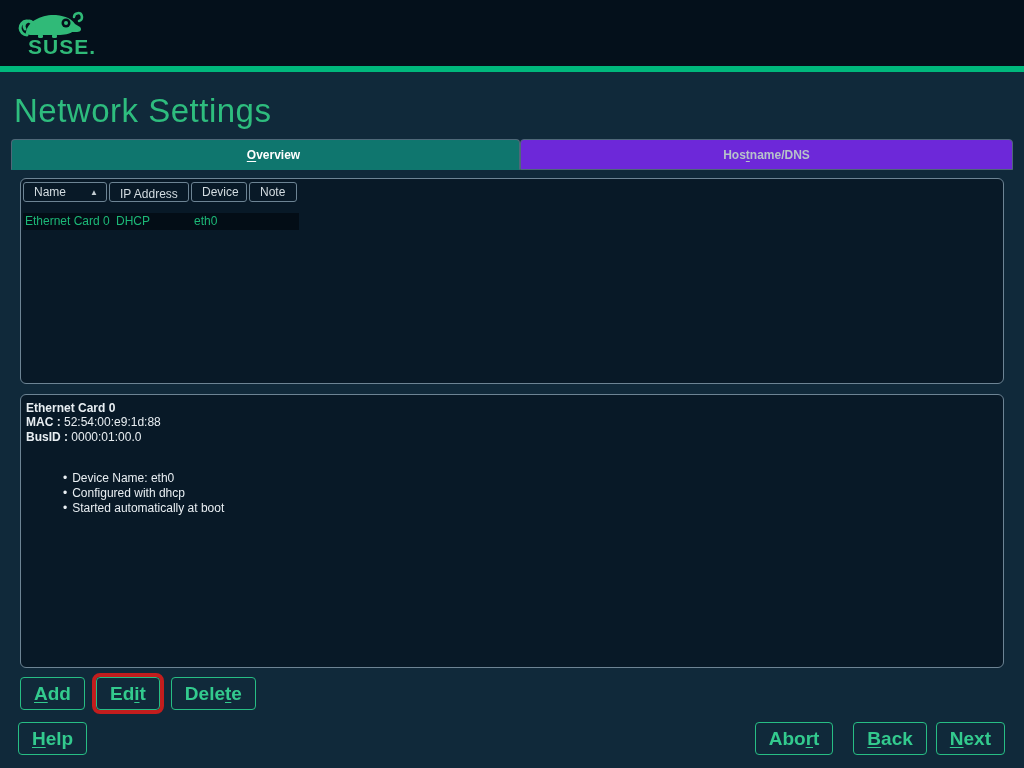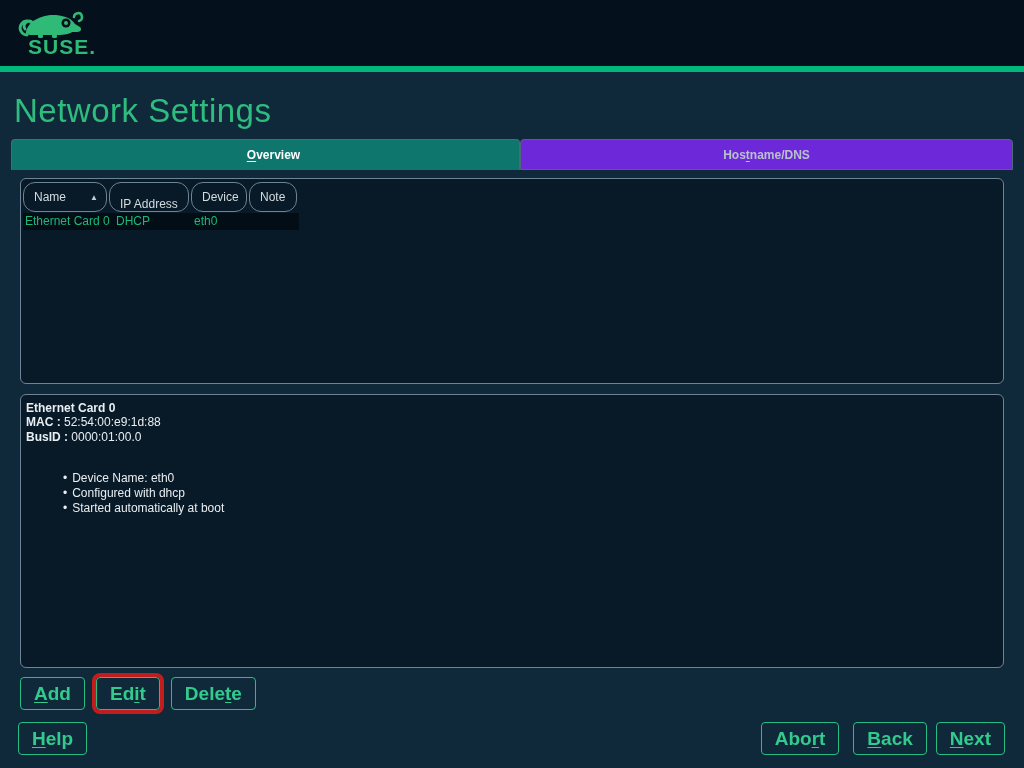--- a/index.html
+++ b/index.html
@@ -49,23 +49,23 @@
   
   .panel {
     position:absolute; left:20px; width:984px;
     background:#081927; border:1px solid #6d8494; border-radius:6px;
   }
   .table-panel { top:178px; height:206px; }
   .details-panel { top:394px; height:274px; }
   
   .thead { position:absolute; left:2px; top:3px; display:flex; gap:2px; }
   .th {
-    height:30px; display:flex; align-items:center;
+    height:20px; display:flex; align-items:center;
     padding-left:10px; padding-right:6px;
-    border:1px solid #6d8494; border-radius:12px;
+    border:1px solid #6d8494; border-radius:3px;
     font-size:12px; color:#d3dce1; background:#081927;
     cursor:pointer;
   }
   .th-name { width:84px; justify-content:space-between; }
   .th-ip { width:80px;align-items:flex-end; }
   .th-device { width:56px; }
   .th-note { width:48px; }
   .sort-icon { font-size:8px; color:#c2ccd2; margin-right:2px; }
   
   .trow {
@@ -91,21 +91,21 @@
     background:transparent;
     border:1px solid #27bd84; border-radius:4px;
     color:#33ca8e; font-size:19px; font-weight:700;
     font-family:"Liberation Sans","DejaVu Sans",sans-serif;
     cursor:pointer;
   }
   .action-row { position:absolute; left:20px; top:677px; display:flex; gap:11px; }
   .btn.highlighted { outline:4px solid #c21d1d; outline-offset:0; }
   .footer-left { position:absolute; left:18px; top:722px; }
   .footer-right { position:absolute; right:19px; top:722px; display:flex; gap:9px; }
-  .footer-right .btn-abort { margin-right:5px; }
+  .footer-right .btn-abort { margin-right:11px; }
 </style>
 </head>
 <body>
 
 <div class="topbar">
   <div class="logo">
     <svg width="86" height="52" viewBox="0 0 86 52">
 
       <path d="M12,24 C14,13 28,6 42,7 C52,8 58,11 61,16 L66,19 C68,21 67,24 63,24 L58,24 C56,26 50,27 44,27 L18,27 C13,27 11,26 12,24 Z" fill="#30ba78"></path>
 

